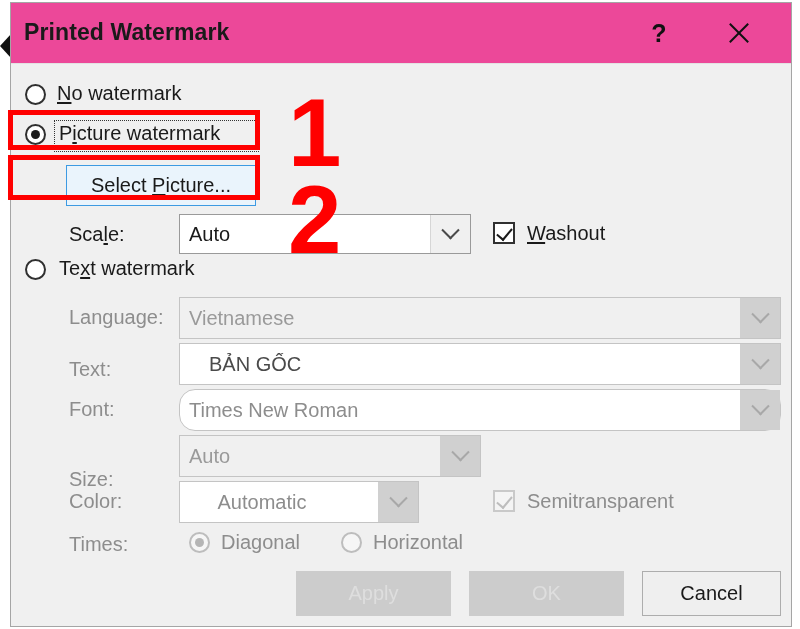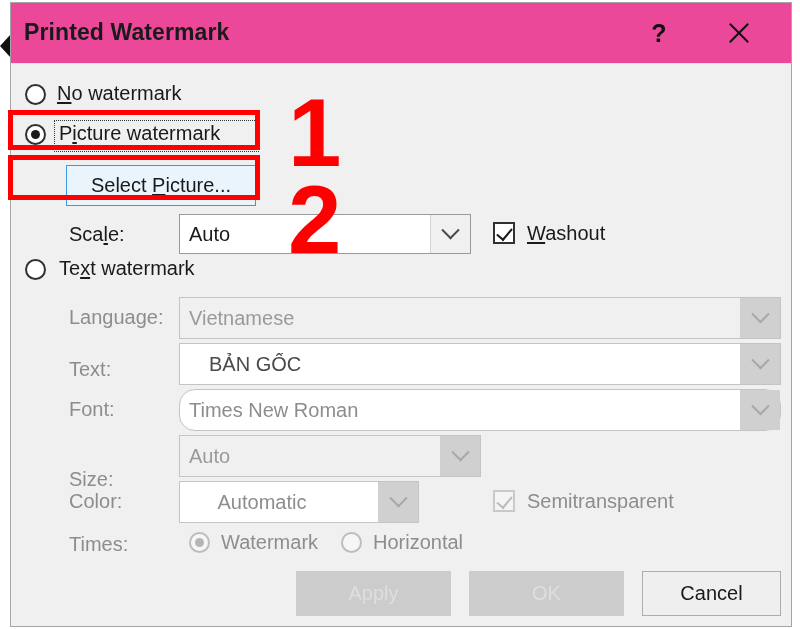--- a/index.html
+++ b/index.html
@@ -332,21 +332,21 @@
             <span class="chev"></span>
           </span>
         </span>
         <span class="cbox disabled" style="left:482px; top:9px;"></span>
         <span class="lbl dim" style="left:516px; top:9px;">Semitransparent</span>
       </div>
 
       <div class="row" style="top:464px; height:34px;">
         <span class="lbl dim" style="left:58px; top:5px;">Times:</span>
         <span class="radio-outer disabled checked" style="left:178px; top:4px;"></span>
-        <span class="lbl dim" style="left:210px; top:3px;">Watermark</span>
+        <span class="lbl dim" style="left:210px; top:3px;">Diagonal</span>
         <span class="radio-outer disabled" style="left:330px; top:4px;"></span>
         <span class="lbl dim" style="left:362px; top:3px;">Horizontal</span>
       </div>
 
       <div class="btn disabled" style="left:285px; top:507px; width:155px; height:45px;">
         <span>Apply</span>
       </div>
       <div class="btn disabled" style="left:458px; top:507px; width:155px; height:45px;">
         <span>OK</span>
       </div>

